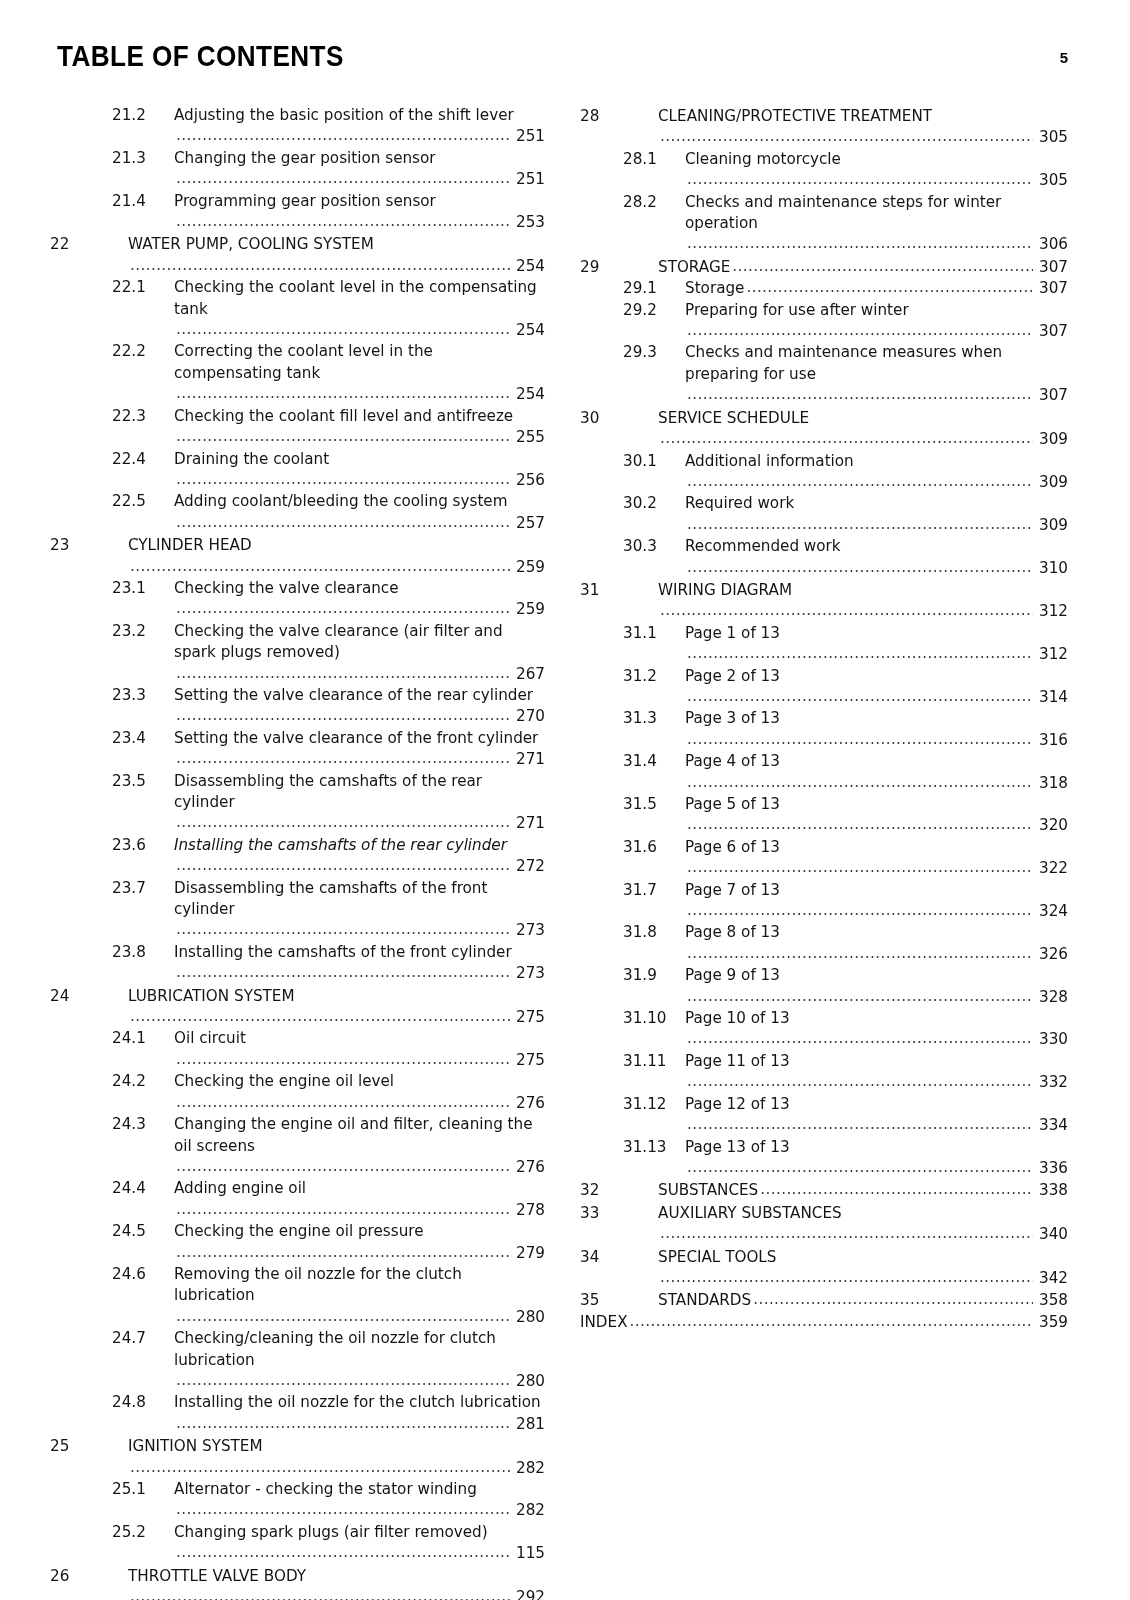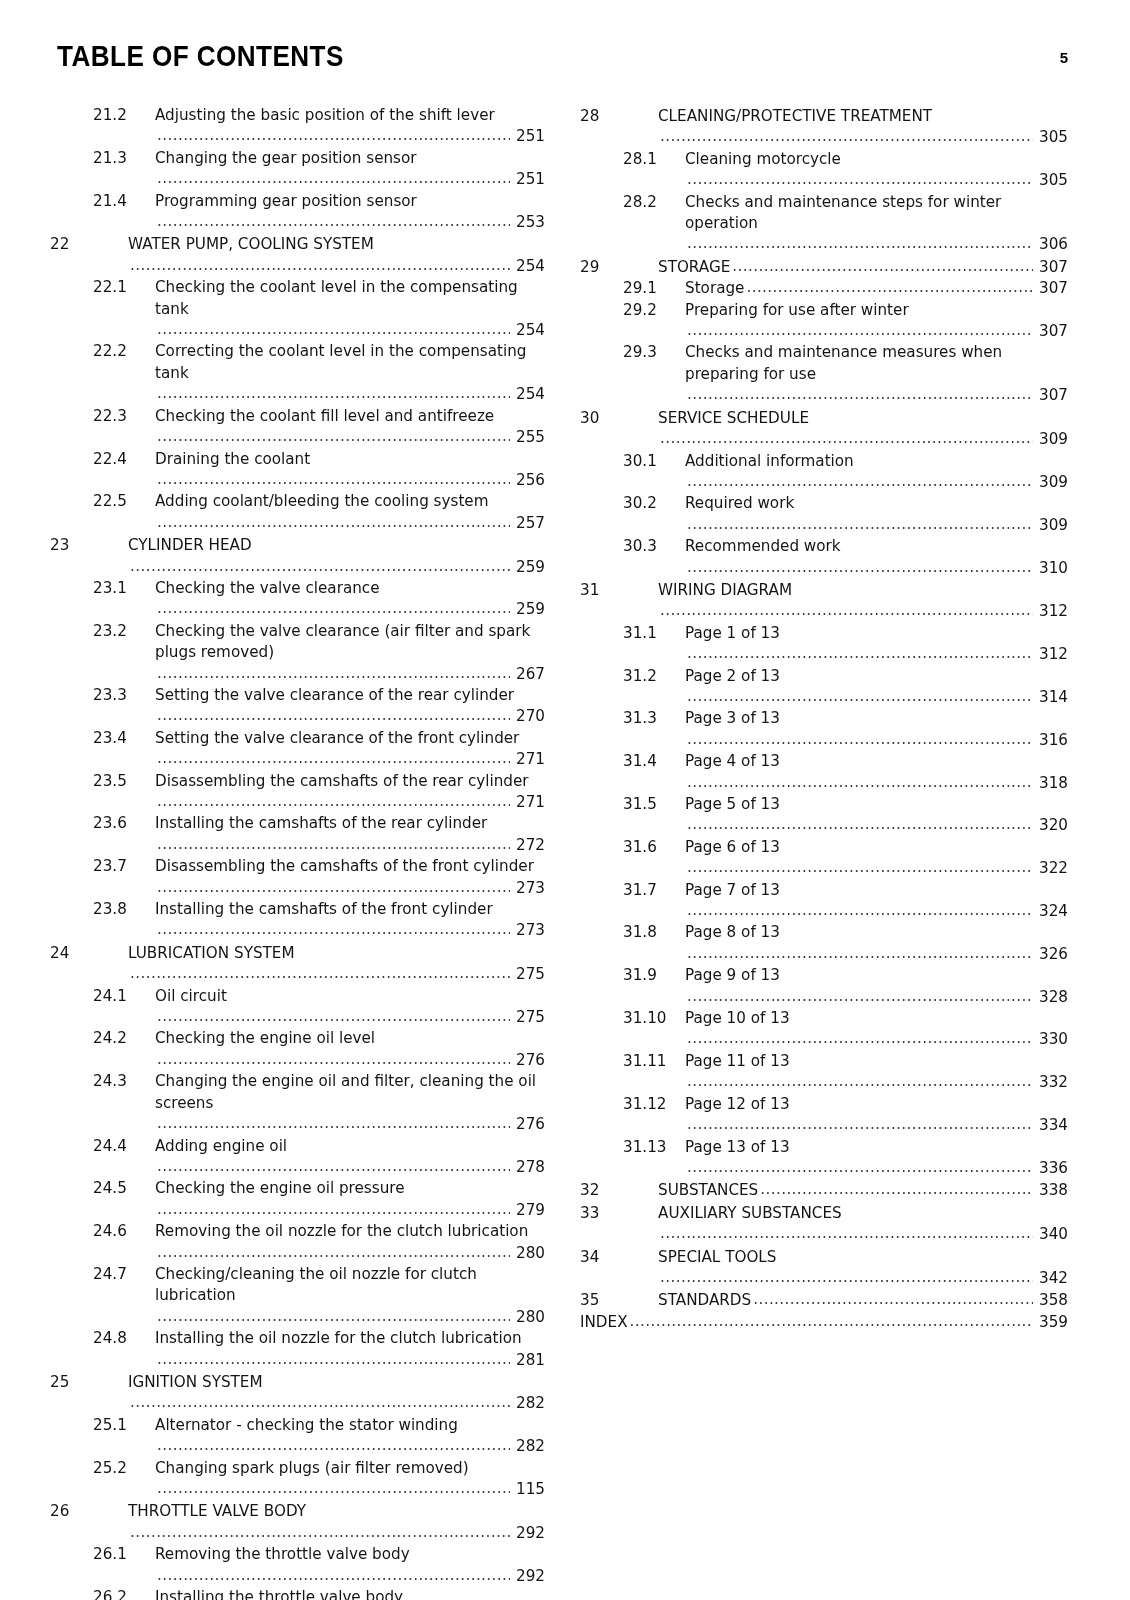--- a/index.html
+++ b/index.html
@@ -135,21 +135,21 @@
   .toc-entry.lvl1 .num {
     width: 40px;
   }
   .toc-entry.lvl1 .pageno {
     width: 34px;
   }
 
   
   .toc-entry.lvl2 .num {
     width: 62px;
-    margin-left: 43px;
+    margin-left: 62px;
   }
   .toc-entry.lvl2 .pageno {
     width: 34px;
   }
 
   
   .toc-entry.wrap .body {
     display: block;
   }
   .toc-entry.wrap .title {
@@ -290,21 +290,21 @@
         </div>
         <div class="toc-entry lvl2 wrap">
           <span class="num">23.5</span>
           <span class="body wrapped"><span class="title" style="display: inline;">Disassembling the camshafts of the rear cylinder</span><span class="tail">
               <span class="leader">........................................................................................................................................................................</span>
               <span class="pageno">271</span>
             </span></span>
         </div>
         <div class="toc-entry lvl2 wrap">
           <span class="num">23.6</span>
-          <span class="body wrapped"><span class="title" style="display: inline;">Installing the camshafts of the rear cylinder</span><span class="tail">
+          <span class="body wrapped"><span class="title" style="display: inline; font-style: italic;">Installing the camshafts of the rear cylinder</span><span class="tail">
               <span class="leader">........................................................................................................................................................................</span>
               <span class="pageno">272</span>
             </span></span>
         </div>
         <div class="toc-entry lvl2 wrap">
           <span class="num">23.7</span>
           <span class="body wrapped"><span class="title" style="display: inline;">Disassembling the camshafts of the front cylinder</span><span class="tail">
               <span class="leader">........................................................................................................................................................................</span>
               <span class="pageno">273</span>
             </span></span>

